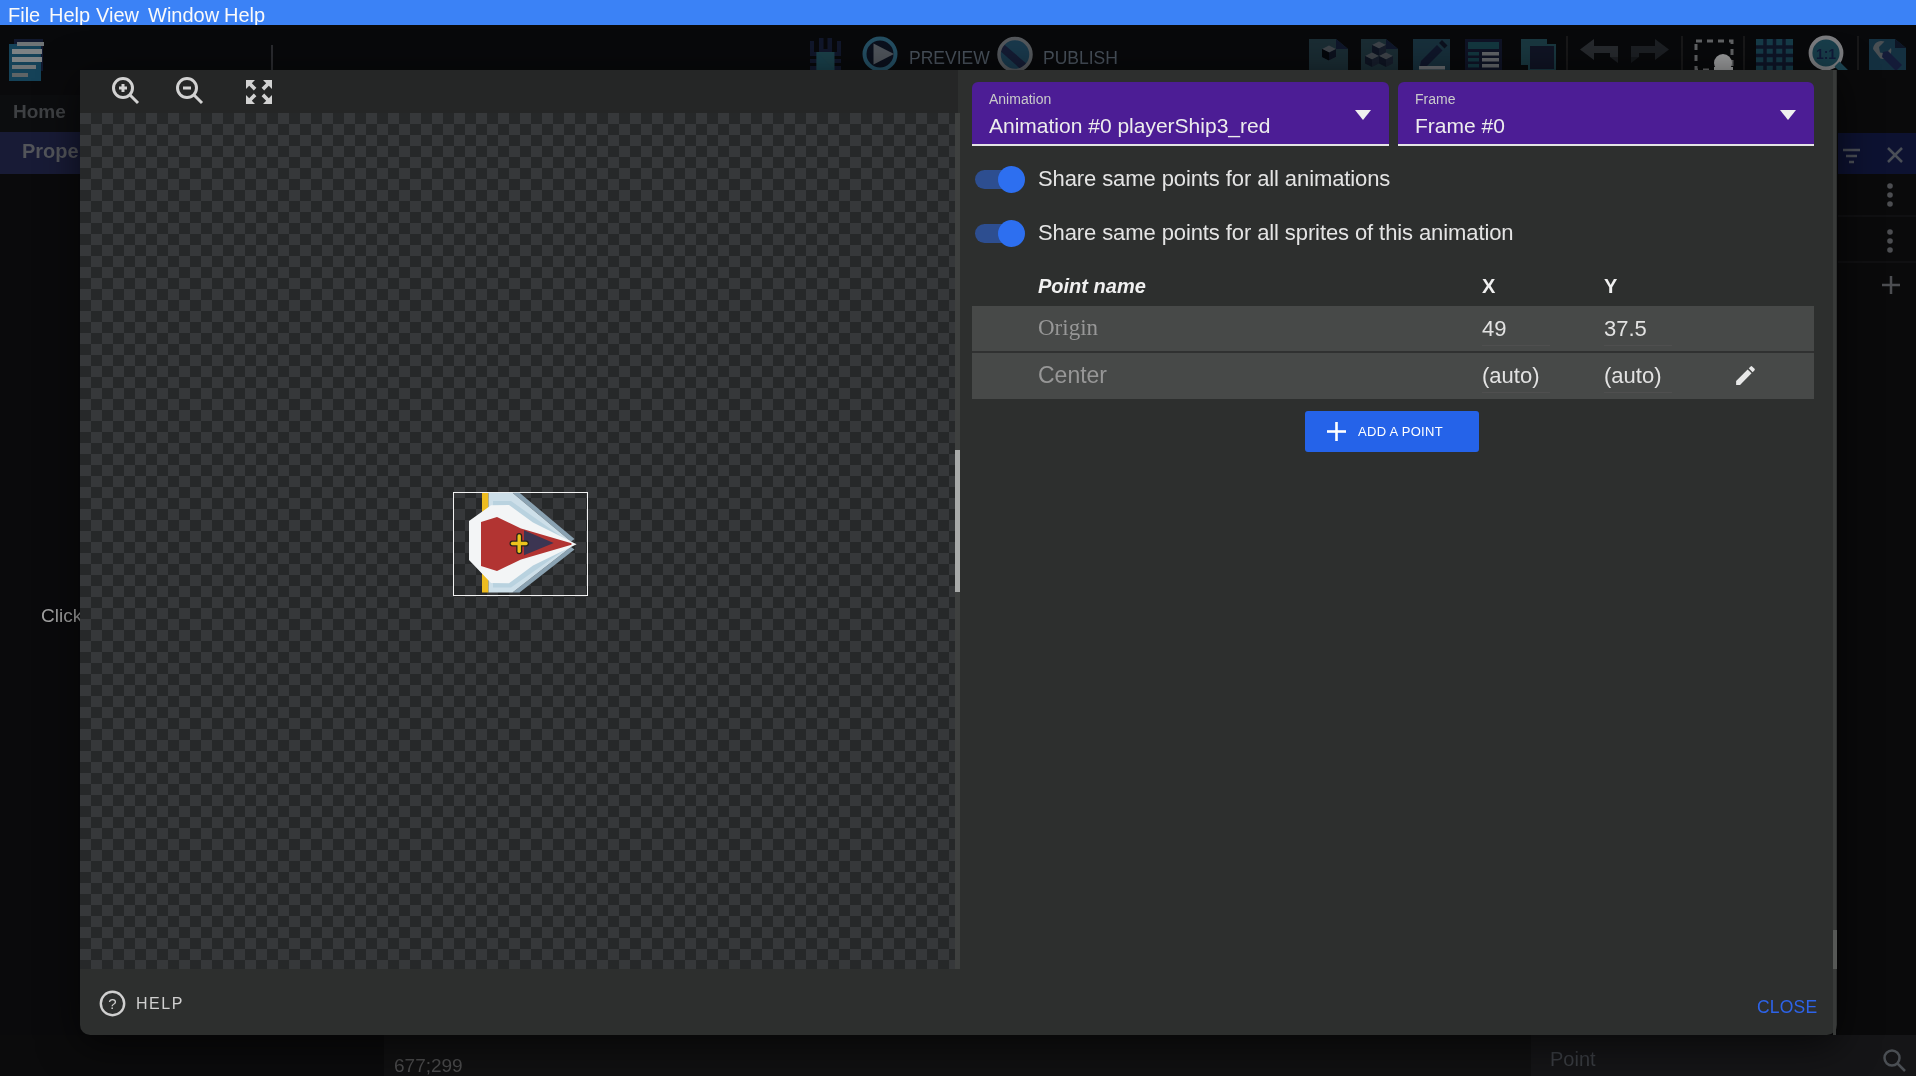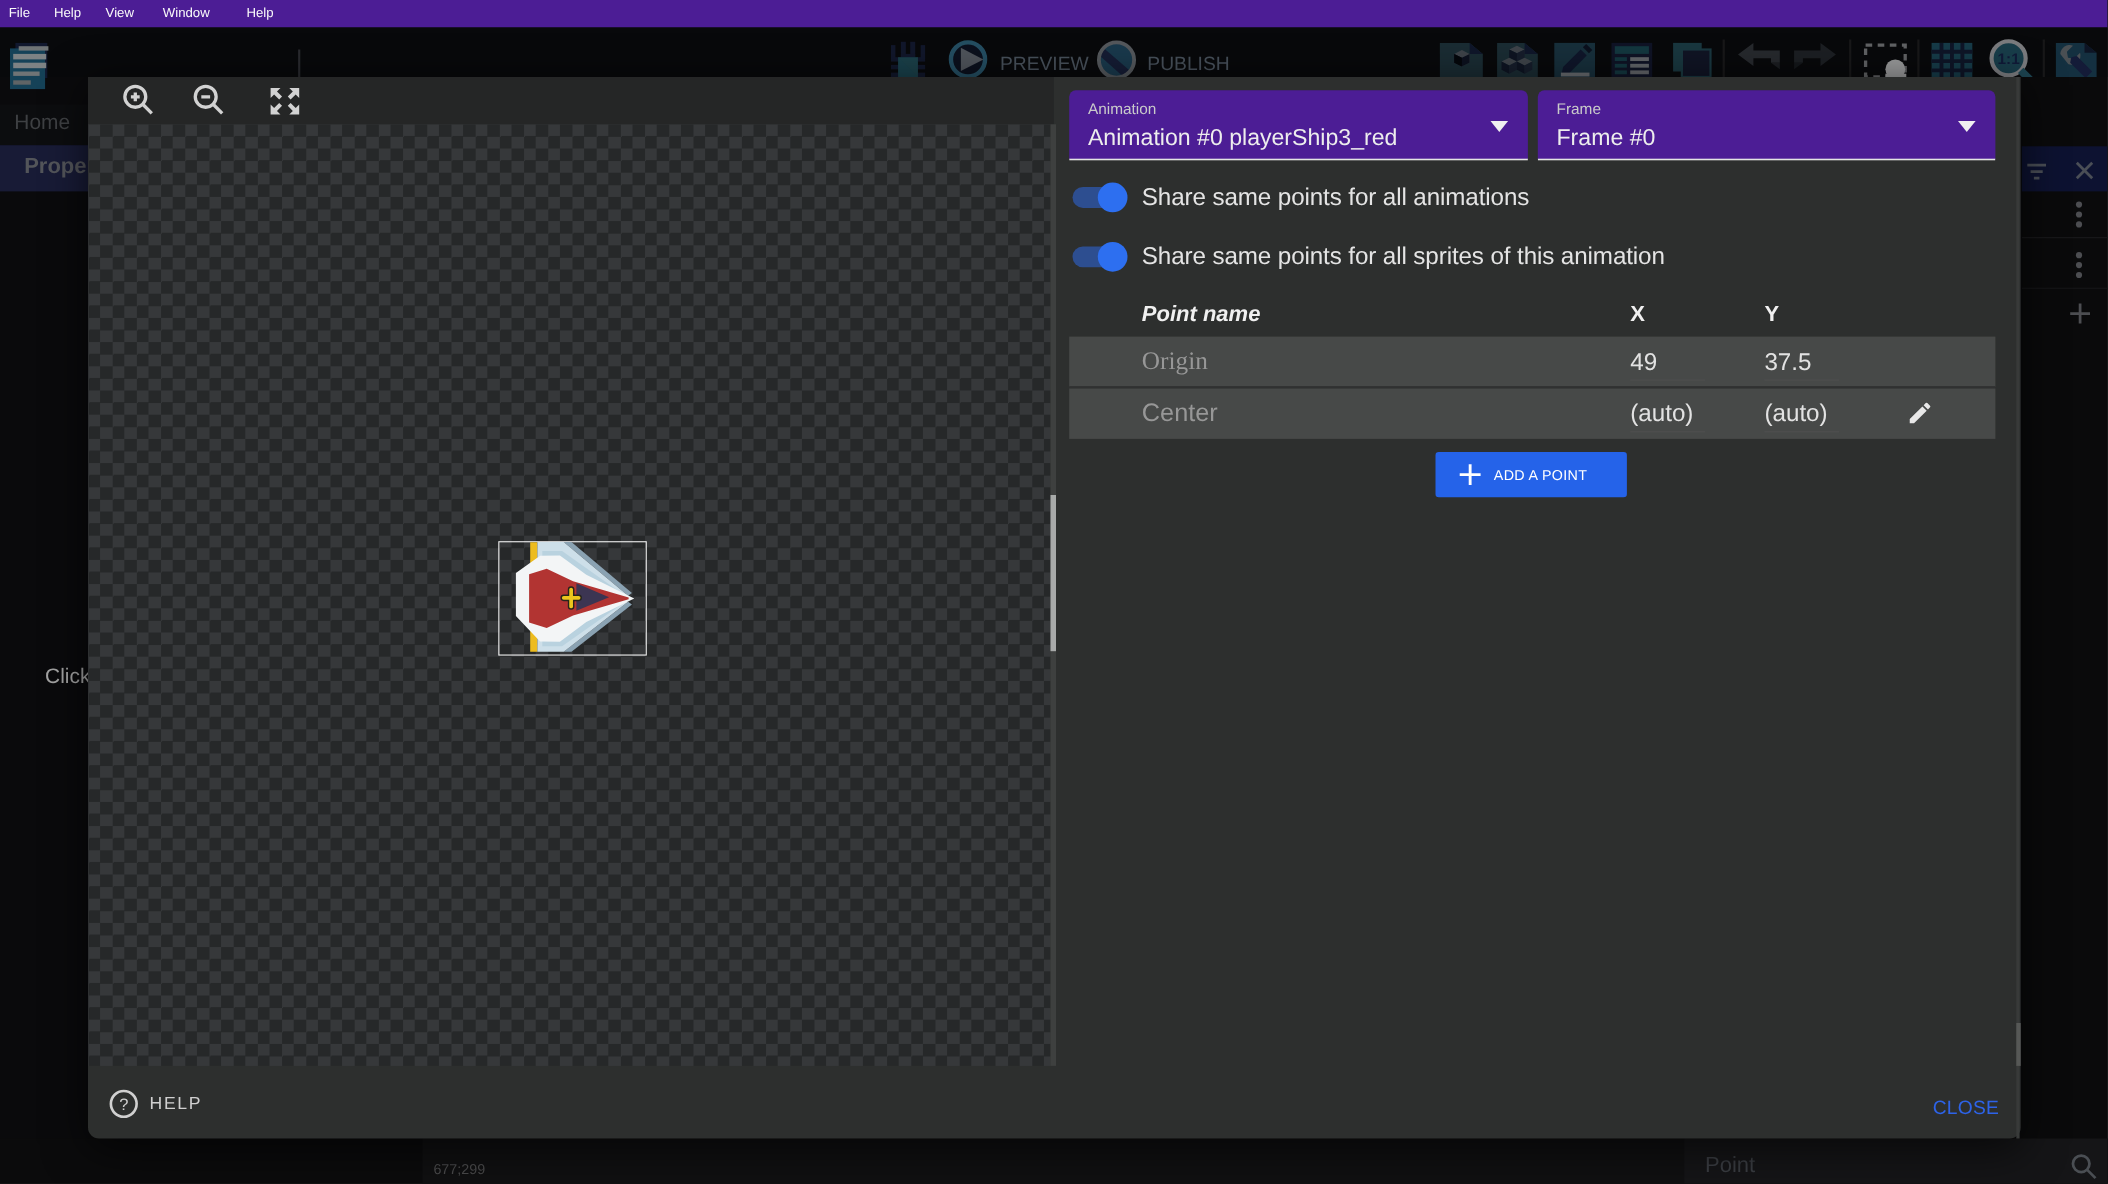--- a/index.html
+++ b/index.html
@@ -1,19 +1,19 @@
 <!DOCTYPE html>
 <html><head>
 <meta charset="utf-8">
 <style>
   html,body{margin:0;padding:0;}
   body{width:1916px;height:1076px;background:#0a0a0b;font-family:"Liberation Sans",sans-serif;overflow:hidden;position:relative;}
   .abs{position:absolute;}
   
-  .menubar{left:0;top:0;width:1916px;height:25px;background:#4c1d95;color:#fafafa;font-size:12px;text-align:center;}
+  .menubar{left:0;top:0;width:1916px;height:25px;background:#3b82f6;color:#fafafa;font-size:20px;text-align:center;}
   .menubar span{position:absolute;top:4px;}
   
   .topband{left:0;top:25px;width:1916px;height:45px;background:#08090b;}
   .leftcol{left:0;top:70px;width:80px;height:965px;background:#0a0a0c;}
   .dimtxt{color:#3e4043;}
   
   .modal{left:80px;top:70px;width:1757px;height:965px;background:#2d2f2e;border-radius:0 0 10px 10px;box-shadow:0 8px 40px rgba(0,0,0,.65);}
   .canvasbar{left:80px;top:70px;width:878px;height:43px;background:#252626;}
   .checker{left:80px;top:113px;width:875px;height:856px;
     background-image:conic-gradient(#36383a 90deg,#262829 90deg 180deg,#36383a 180deg 270deg,#262829 270deg);
@@ -174,21 +174,21 @@
   <g transform="translate(1059,14)">
     <path d="M0 0 H26 L37 9 V31 H0 Z" fill="#143c52"></path>
     <path d="M26 0 L37 9 H26 Z" fill="#0e1830"></path>
     <path d="M4 10 a8.5 8.5 0 0 1 11.5 -7.5 l-5.5 5.5 1 5.5 5.5 1 5.5 -5.5 a8.5 8.5 0 0 1 -10.5 10.5 l-0.5 -0.5 Z" fill="#596067"></path>
     <path d="M14 13 l5 -1 14 14 -6 6 -14 -14 Z" fill="#17214a"></path>
   </g>
 </svg>
 
 <div class="abs leftcol"></div>
 <div class="abs" style="left:0;top:95px;width:80px;height:37px;background:#0c0d0f;"></div>
-<div class="abs dimtxt" style="left:13px;top:101px;font-size:19px;">Home</div>
+<div class="abs dimtxt" style="left:13px;top:101px;font-size:19px;font-weight:bold;">Home</div>
 <div class="abs" style="left:0;top:132px;width:80px;height:42px;background:#181b36;"></div>
 <div class="abs" style="left:22px;top:140px;font-size:20px;font-weight:bold;color:#53555a;">Prope</div>
 <div class="abs" style="left:41px;top:605px;font-size:19px;color:#a3a3a3;">Click</div>
 
 <svg class="abs" style="left:9px;top:36px;" width="68" height="46" viewBox="0 0 68 46">
   <rect x="5" y="3" width="29" height="32" fill="#11182e"></rect>
   <rect x="0" y="8" width="32" height="37" fill="#154258"></rect>
   <rect x="8" y="6" width="27" height="4" fill="#6f7476"></rect>
   <rect x="3" y="13" width="30" height="5" fill="#7d8284"></rect>
   <rect x="3" y="21" width="30" height="5" fill="#7d8284"></rect>
@@ -216,21 +216,21 @@
   <line x1="0" y1="83" x2="78" y2="83" stroke="#1a1a1c" stroke-width="1"></line>
   <line x1="0" y1="129" x2="78" y2="129" stroke="#1a1a1c" stroke-width="1"></line>
   <g stroke="#56585c" stroke-width="2.5">
     <line x1="44" y1="152" x2="62" y2="152"></line>
       <line x1="53" y1="143" x2="53" y2="161"></line>
   </g>
 </svg>
 
 <div class="abs bbar"></div>
 <div class="abs" style="left:384px;top:1035px;width:1147px;height:41px;background:#101011;"></div>
-<div class="abs" style="left:394px;top:1055px;font-size:13px;color:#4a4a4b;">677;299</div>
+<div class="abs" style="left:394px;top:1055px;font-size:19px;color:#4a4a4b;">677;299</div>
 <div class="abs" style="left:1531px;top:1035px;width:385px;height:41px;background:#151517;"></div>
 <div class="abs" style="left:1550px;top:1048px;font-size:20px;color:#3a3d42;">Point</div>
 <svg class="abs" style="left:1882px;top:1048px;" width="26" height="26" viewBox="0 0 26 26">
   <circle cx="10" cy="10" r="7.5" fill="none" stroke="#4a4e53" stroke-width="2.5"></circle>
   <line x1="15.5" y1="15.5" x2="23" y2="23" stroke="#4a4e53" stroke-width="2.5"></line>
 </svg>
 
 <div class="abs modal"></div>
 <div class="abs canvasbar"></div>
 <div class="abs checker"></div>

